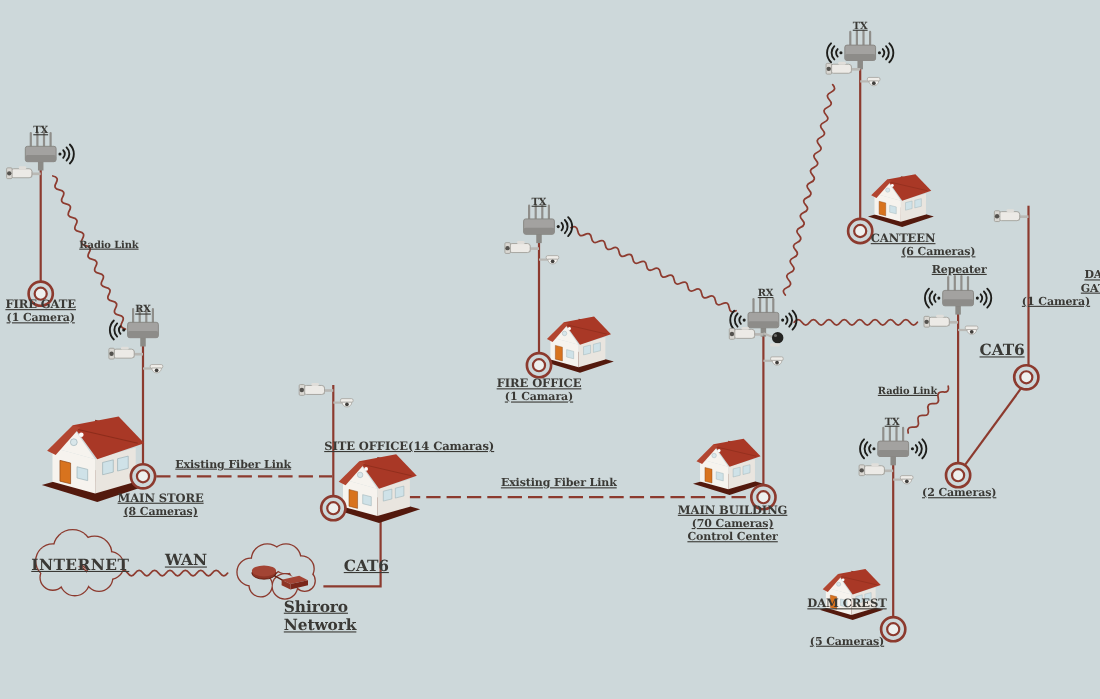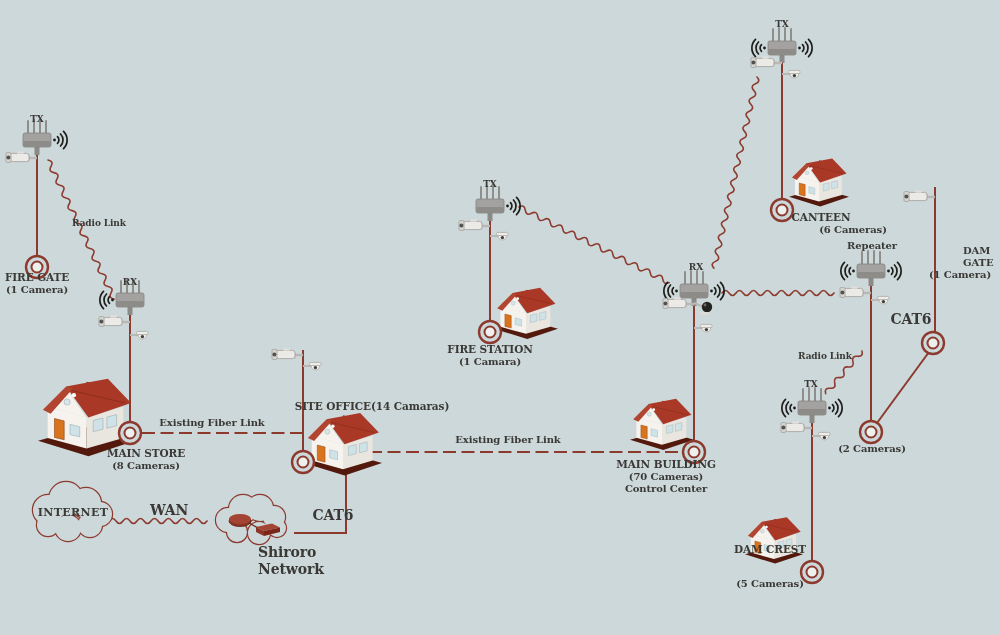--- a/index.html
+++ b/index.html
@@ -1,27 +1,27 @@
 <!DOCTYPE html>
 <html><head>
 <meta charset="utf-8">
 <style>
   html,body{margin:0;padding:0;}
   body{background:#cdd8da;font-family:"DejaVu Serif",serif;}
   #canvas{position:relative;width:1000px;height:635px;background:#cdd8da;overflow:hidden;}
   #art{position:absolute;left:0;top:0;}
   .lbl{position:absolute;transform:translateX(-50%);font-family:"DejaVu Serif",serif;
-       font-weight:700;color:#3a3935;text-align:left;line-height:1.2;
-       letter-spacing:-0.1px;white-space:nowrap;}
+       font-weight:700;color:#3a3935;text-align:right;line-height:1.2;
+       letter-spacing:-0.1px;white-space:nowrap;text-decoration:underline;}
   .name{font-size:10.5px;}
   .sub{font-size:10px;}
   .tiny{font-size:9px;}
   .s8{font-size:14px;}
   .wrap{white-space:normal;margin-left:28px;}
-  .internet-lbl{font-size:11px;letter-spacing:0.4px;}
+  .internet-lbl{font-size:14px;letter-spacing:0.4px;}
   .wave{fill:none;stroke:#8d3b2f;stroke-width:1.6;stroke-linecap:round;}
   .mast{stroke:#8c3a2e;stroke-width:2;fill:none;}
   .dash{stroke:#8c3a2e;stroke-width:2;fill:none;stroke-dasharray:13 5.5;}
   .cs{fill:#cdd8da;stroke:#8c3a2e;stroke-width:2.4;}
   .cf{fill:#cdd8da;}
 </style>
 </head>
 <body>
 
 <div id="canvas" style="background: rgb(205, 216, 218);">
@@ -232,21 +232,21 @@
 <div class="lbl name" style="left:146px;top:447px">MAIN STORE</div>
 <div class="lbl sub" style="left:146px;top:460px">(8 Cameras)</div>
 <div class="lbl sub" style="left:212px;top:417px">Existing Fiber Link</div>
 <div class="lbl name" style="left:372px;top:400px">SITE OFFICE(14 Camaras)</div>
 <div class="lbl s8" style="left:333px;top:507px">CAT6</div>
 <div class="lbl internet-lbl" style="left:73px;top:506px">INTERNET</div>
 <div class="lbl s8" style="left:169px;top:502px">WAN</div>
 <div class="lbl s8 wrap" style="left:256px;top:544px;width:52px">Shiroro Network</div>
 <div class="lbl sub" style="left:508px;top:434px">Existing Fiber Link</div>
 <div class="lbl tiny" style="left:490px;top:179px">TX</div>
-<div class="lbl name" style="left:490px;top:343px">FIRE STATION</div>
+<div class="lbl name" style="left:490px;top:343px">FIRE OFFICE</div>
 <div class="lbl sub" style="left:490px;top:356px">(1 Camara)</div>
 <div class="lbl tiny" style="left:696px;top:262px">RX</div>
 <div class="lbl name" style="left:666px;top:458px">MAIN BUILDING</div>
 <div class="lbl sub" style="left:666px;top:471px">(70 Cameras)</div>
 <div class="lbl sub" style="left:666px;top:483px">Control Center</div>
 <div class="lbl tiny" style="left:782px;top:19px">TX</div>
 <div class="lbl name" style="left:821px;top:211px">CANTEEN</div>
 <div class="lbl sub" style="left:853px;top:224px">(6 Cameras)</div>
 <div class="lbl sub" style="left:872px;top:240px">Repeater</div>
 <div class="lbl sub wrap" style="left:960px;top:245px;width:50px">DAM GATE</div>

